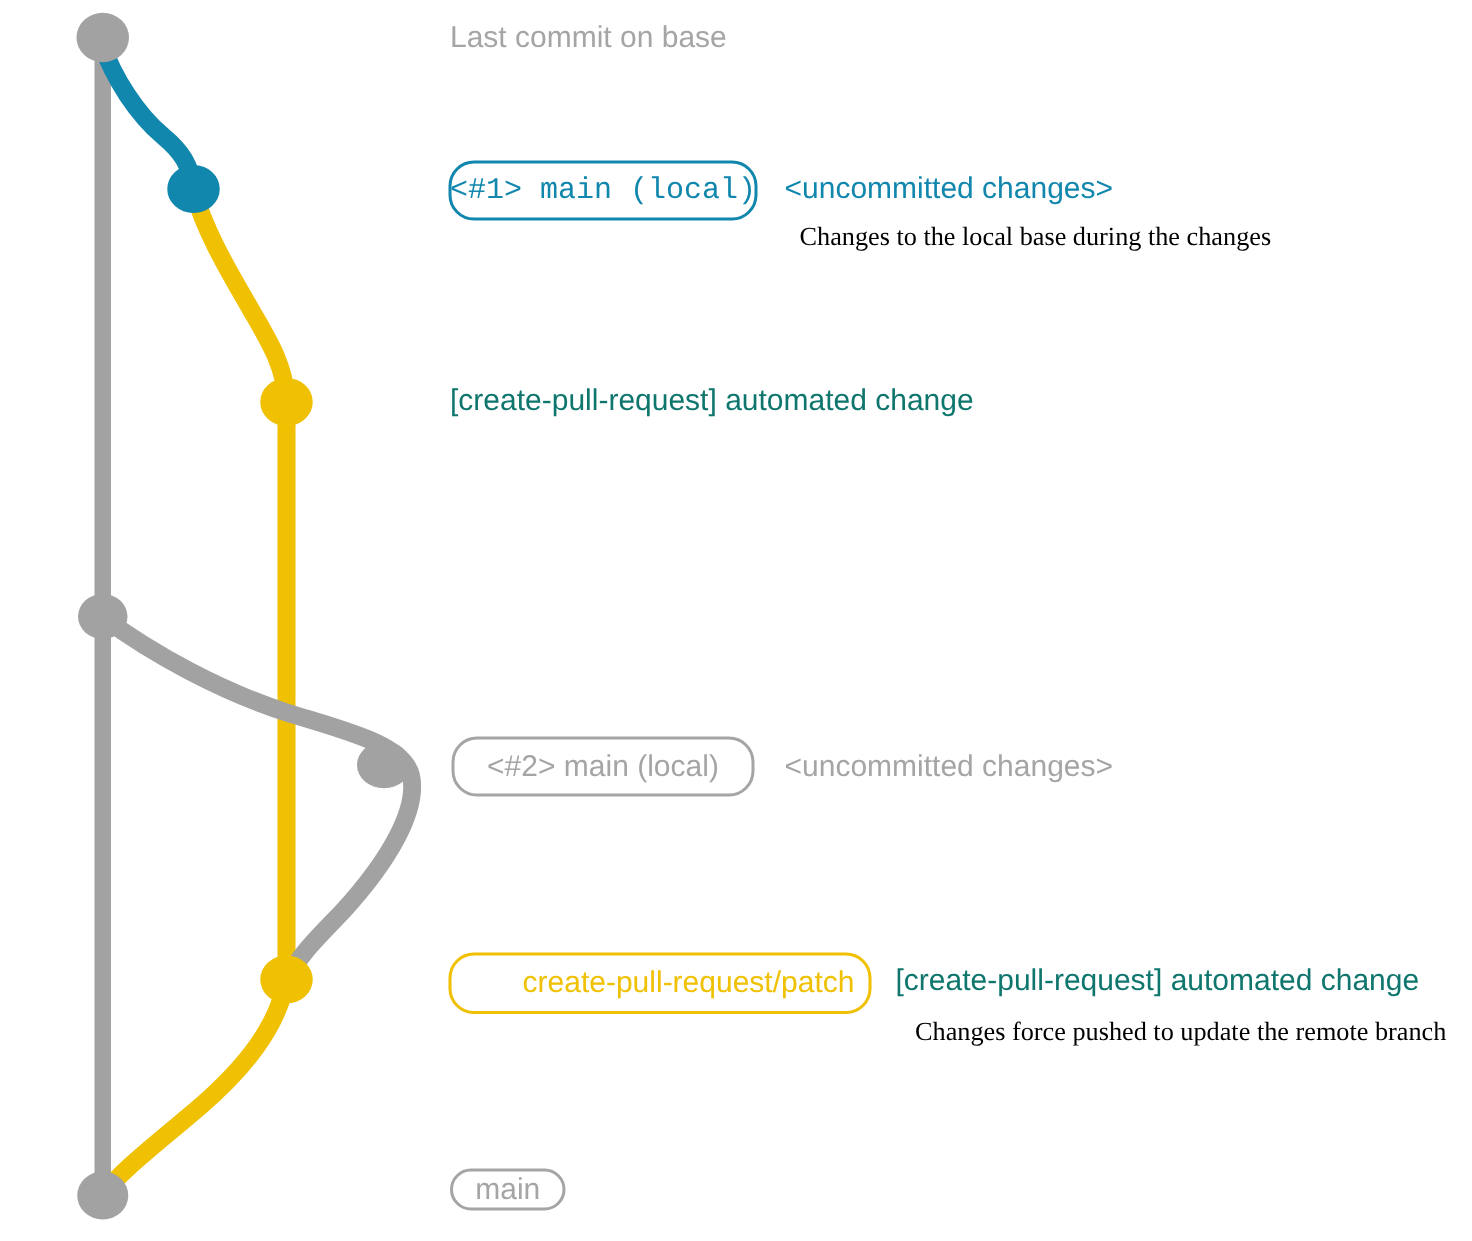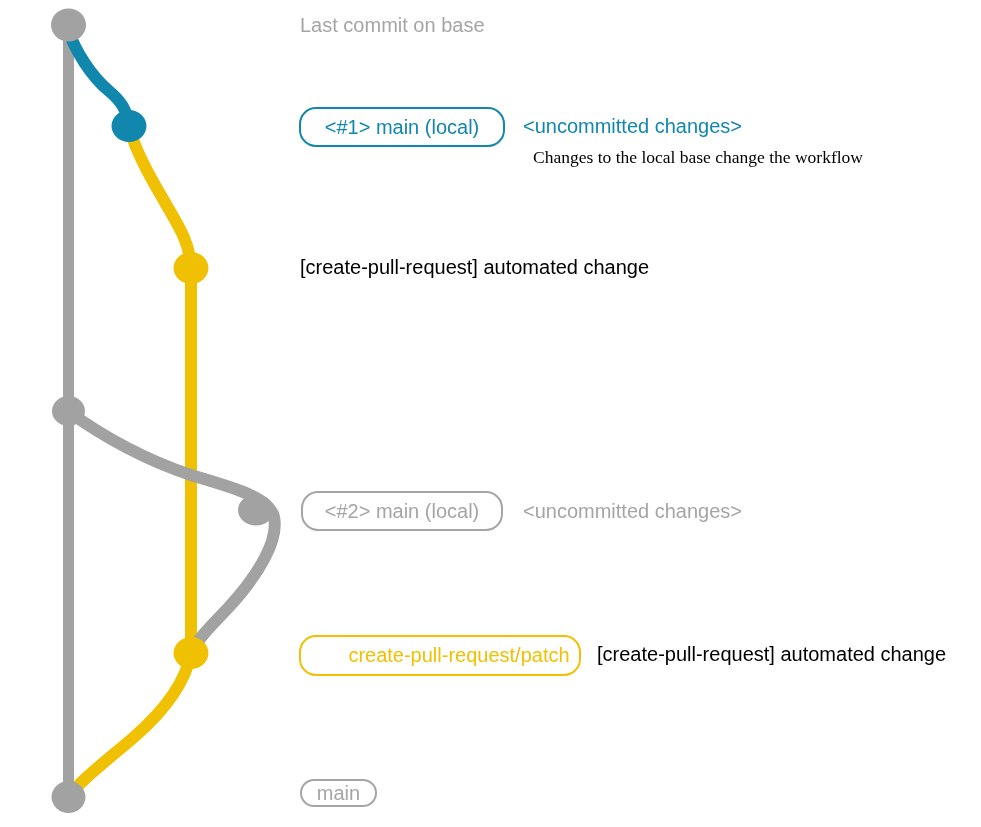--- a/index.html
+++ b/index.html
@@ -5,21 +5,21 @@
   html,body{margin:0;padding:0;}
   body{
     width:981px;height:827px;background:#ffffff;position:relative;overflow:hidden;
     font-family:"Liberation Sans",sans-serif;
   }
   #stage{position:absolute;inset:0;width:981px;height:827px;margin-left:43px;}
   .abs{position:absolute;white-space:nowrap;}
   .sans20{font-size:20px;line-height:22px;}
   .gray-label{color:#a5a5a5;}
   .teal-text{color:#1287ae;}
-  .yellow-text{color:#000000;}
+  .yellow-text{color:#0f766e;}
   .serif-desc{
     font-family:"Liberation Serif",serif;
     font-size:17.5px;line-height:20px;color:#000;
   }
   .badge{
     position:absolute;display:flex;align-items:center;justify-content:center;
     border-radius:17px;font-size:20px;white-space:nowrap;box-sizing:border-box;
     background:#fff;
   }
   .badge.teal{border:2px solid #1287ae;color:#1287ae;}
@@ -50,28 +50,29 @@
     <ellipse cx="86" cy="126" rx="17.5" ry="16" fill="#1287ae"></ellipse>
     <ellipse cx="148" cy="268" rx="17.5" ry="16" fill="#f0c002"></ellipse>
     <ellipse cx="25.5" cy="411" rx="16.5" ry="15" fill="#a2a2a2"></ellipse>
     <ellipse cx="213" cy="510" rx="18" ry="15.5" fill="#a2a2a2"></ellipse>
     <ellipse cx="148" cy="653" rx="17.5" ry="16" fill="#f0c002"></ellipse>
     <ellipse cx="25.5" cy="797" rx="17" ry="16" fill="#a2a2a2"></ellipse>
   </svg>
 
   <div class="abs sans20 gray-label" style="left:257px;top:14px;">Last commit on base</div>
 
-  <div class="badge teal" style="left:256px;top:107px;width:206px;height:40px;">&lt;#1&gt; main (local)</div>
+  <div class="badge teal" style="left:256px;top:107px;width:206px;height:40px;font-family:Liberation Mono, monospace;">&lt;#1&gt; main (local)</div>
   <div class="abs sans20 teal-text" style="left:480px;top:115px;">&lt;uncommitted changes&gt;</div>
-  <div class="abs serif-desc" style="left:490px;top:147px;">Changes to the local base change the workflow</div>
+  <div class="abs serif-desc" style="left:490px;top:147px;">Changes to the local base during the changes</div>
 
   <div class="abs sans20 yellow-text" style="left:257px;top:256px;">[create-pull-request] automated change</div>
 
 
   <div class="badge gray" style="left:258px;top:491px;width:202px;height:40px;text-align:right;">&lt;#2&gt; main (local)</div>
   <div class="abs sans20 gray-label" style="left:480px;top:500px;">&lt;uncommitted changes&gt;</div>
 
   <div class="badge yellow" style="left:256px;top:635px;width:282px;height:41px;padding-left:38px;">create-pull-request/patch</div>
   <div class="abs sans20 yellow-text" style="left:554px;top:643px;">[create-pull-request] automated change</div>
+  <div class="abs serif-desc" style="left:567px;top:677px;">Changes force pushed to update the remote branch</div>
 
   <div class="badge gray" style="left:257px;top:779px;width:77px;height:28px;border-radius:16px;">main</div>
 
 </div>
 
 </body></html>

